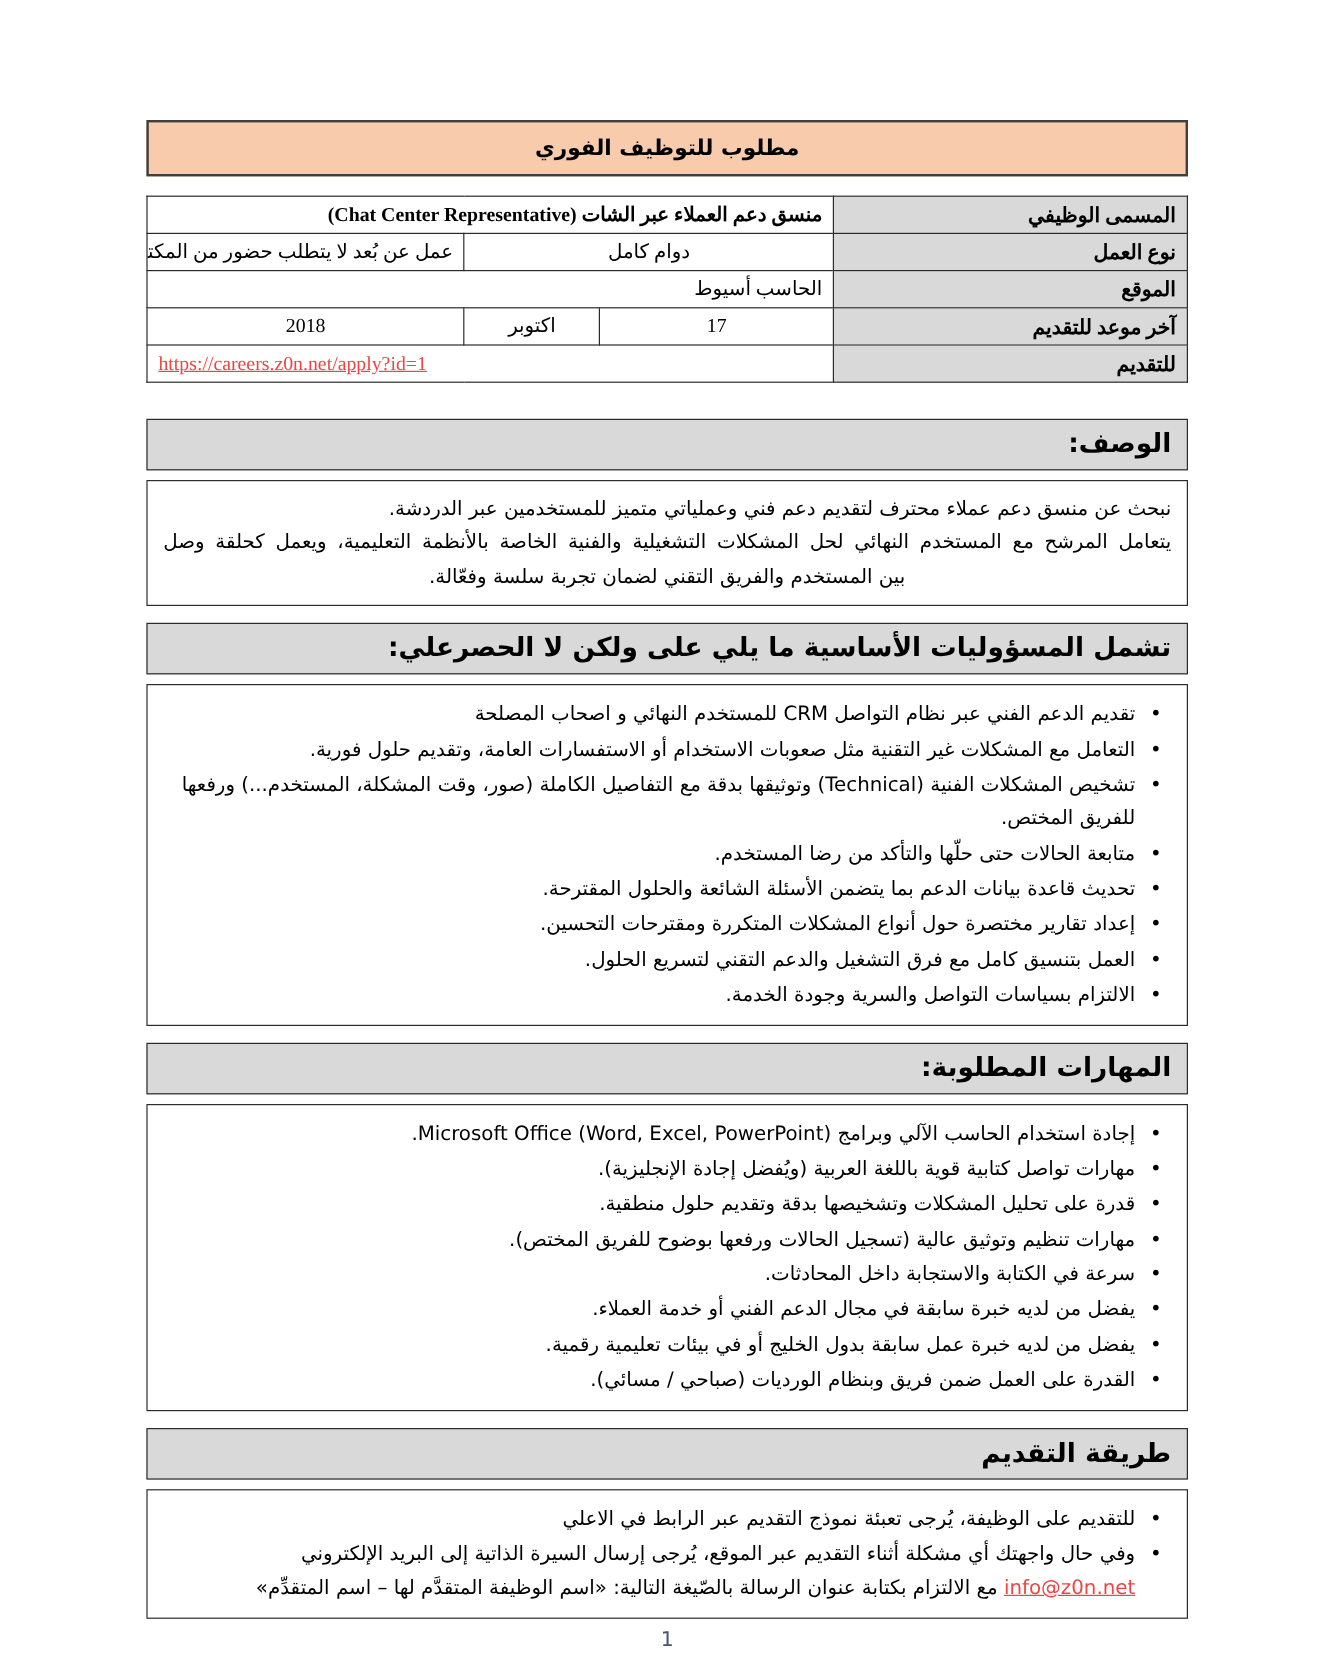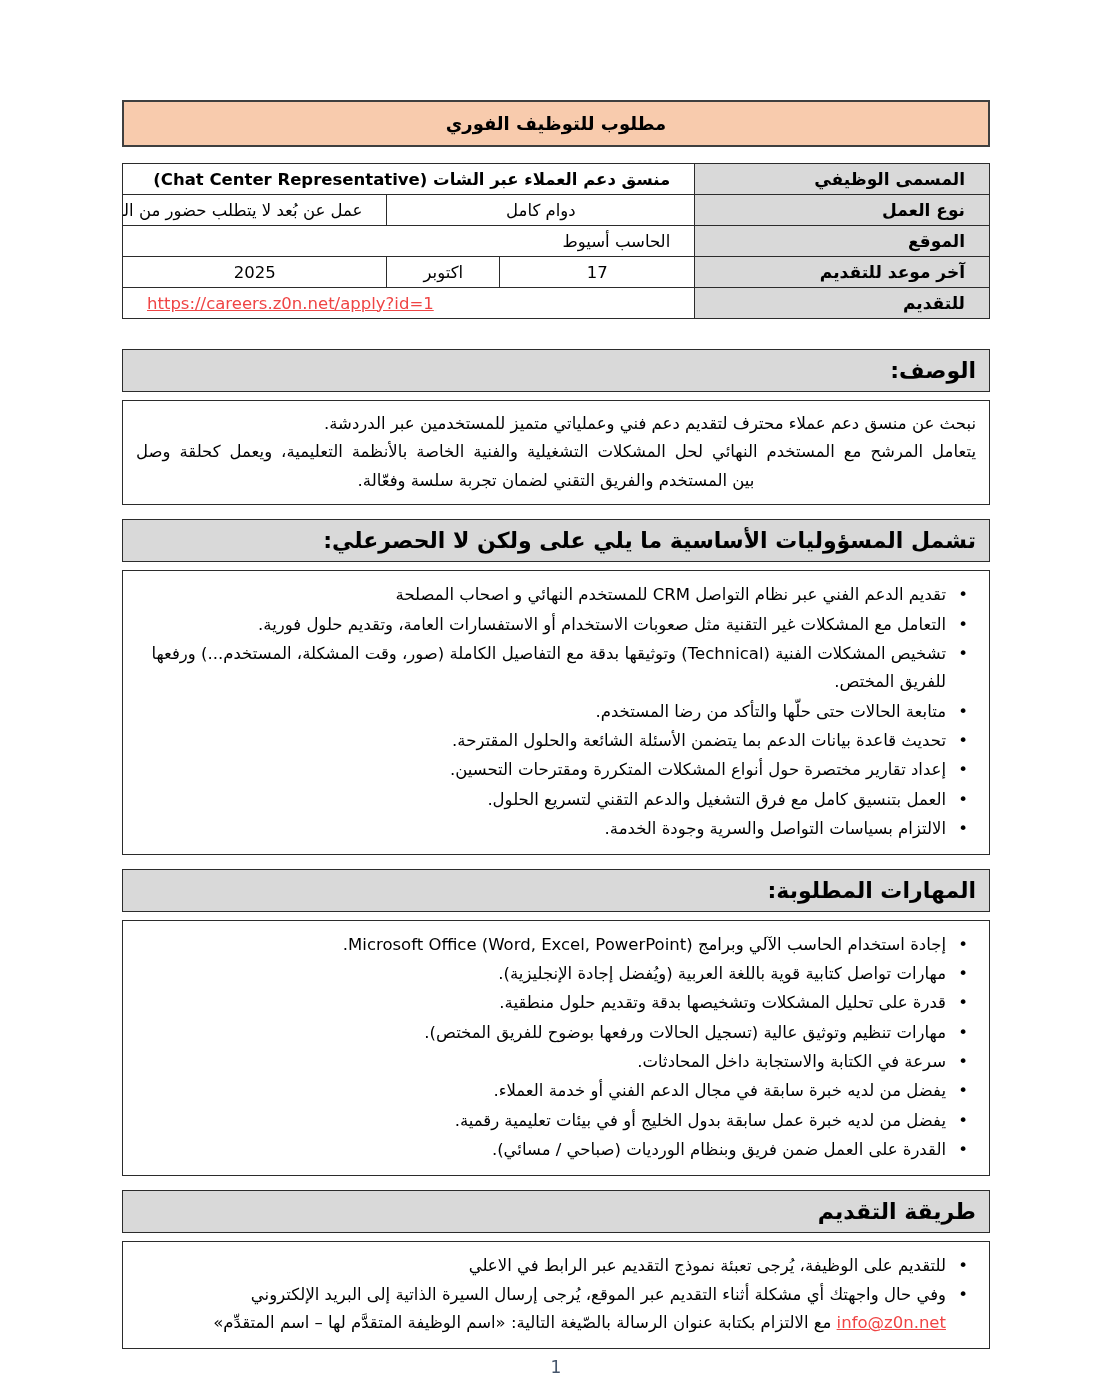--- a/index.html
+++ b/index.html
@@ -39,24 +39,25 @@
   
   table.info {
     width: 100%;
     border-collapse: collapse;
     table-layout: fixed;
     margin-bottom: 30px;
     font-size: 16.5px;
   }
   table.info td, table.info th {
     border: 1.5px solid #2b2b2b;
-    padding: 3px 24px;
+    padding: 3px 9px;
     height: 24px;
     overflow: hidden;
     white-space: nowrap;
+    font-family: Liberation Serif, serif;
   }
   table.info th.lbl {
     background: #D9D9D9;
     font-weight: bold;
     text-align: right;
     font-size: 17px;
   }
   td.v-right { text-align: right; }
   td.v-center { text-align: center; }
   td.bold { font-weight: bold; }
@@ -147,21 +148,21 @@
         <td class="v-center">عمل عن بُعد لا يتطلب حضور من المكتب</td>
       </tr>
       <tr>
         <th class="lbl">الموقع</th>
         <td class="v-right" colspan="3">الحاسب أسيوط</td>
       </tr>
       <tr>
         <th class="lbl">آخر موعد للتقديم</th>
         <td class="v-center">17</td>
         <td class="v-center">اكتوبر</td>
-        <td class="v-center">2025</td>
+        <td class="v-center">2018</td>
       </tr>
       <tr>
         <th class="lbl">للتقديم</th>
         <td class="ltr-left" colspan="3">
           <a class="link" href="#">https://careers.z0n.net/apply?id=1</a>
         </td>
       </tr>
     </tbody>
       </table>
 

